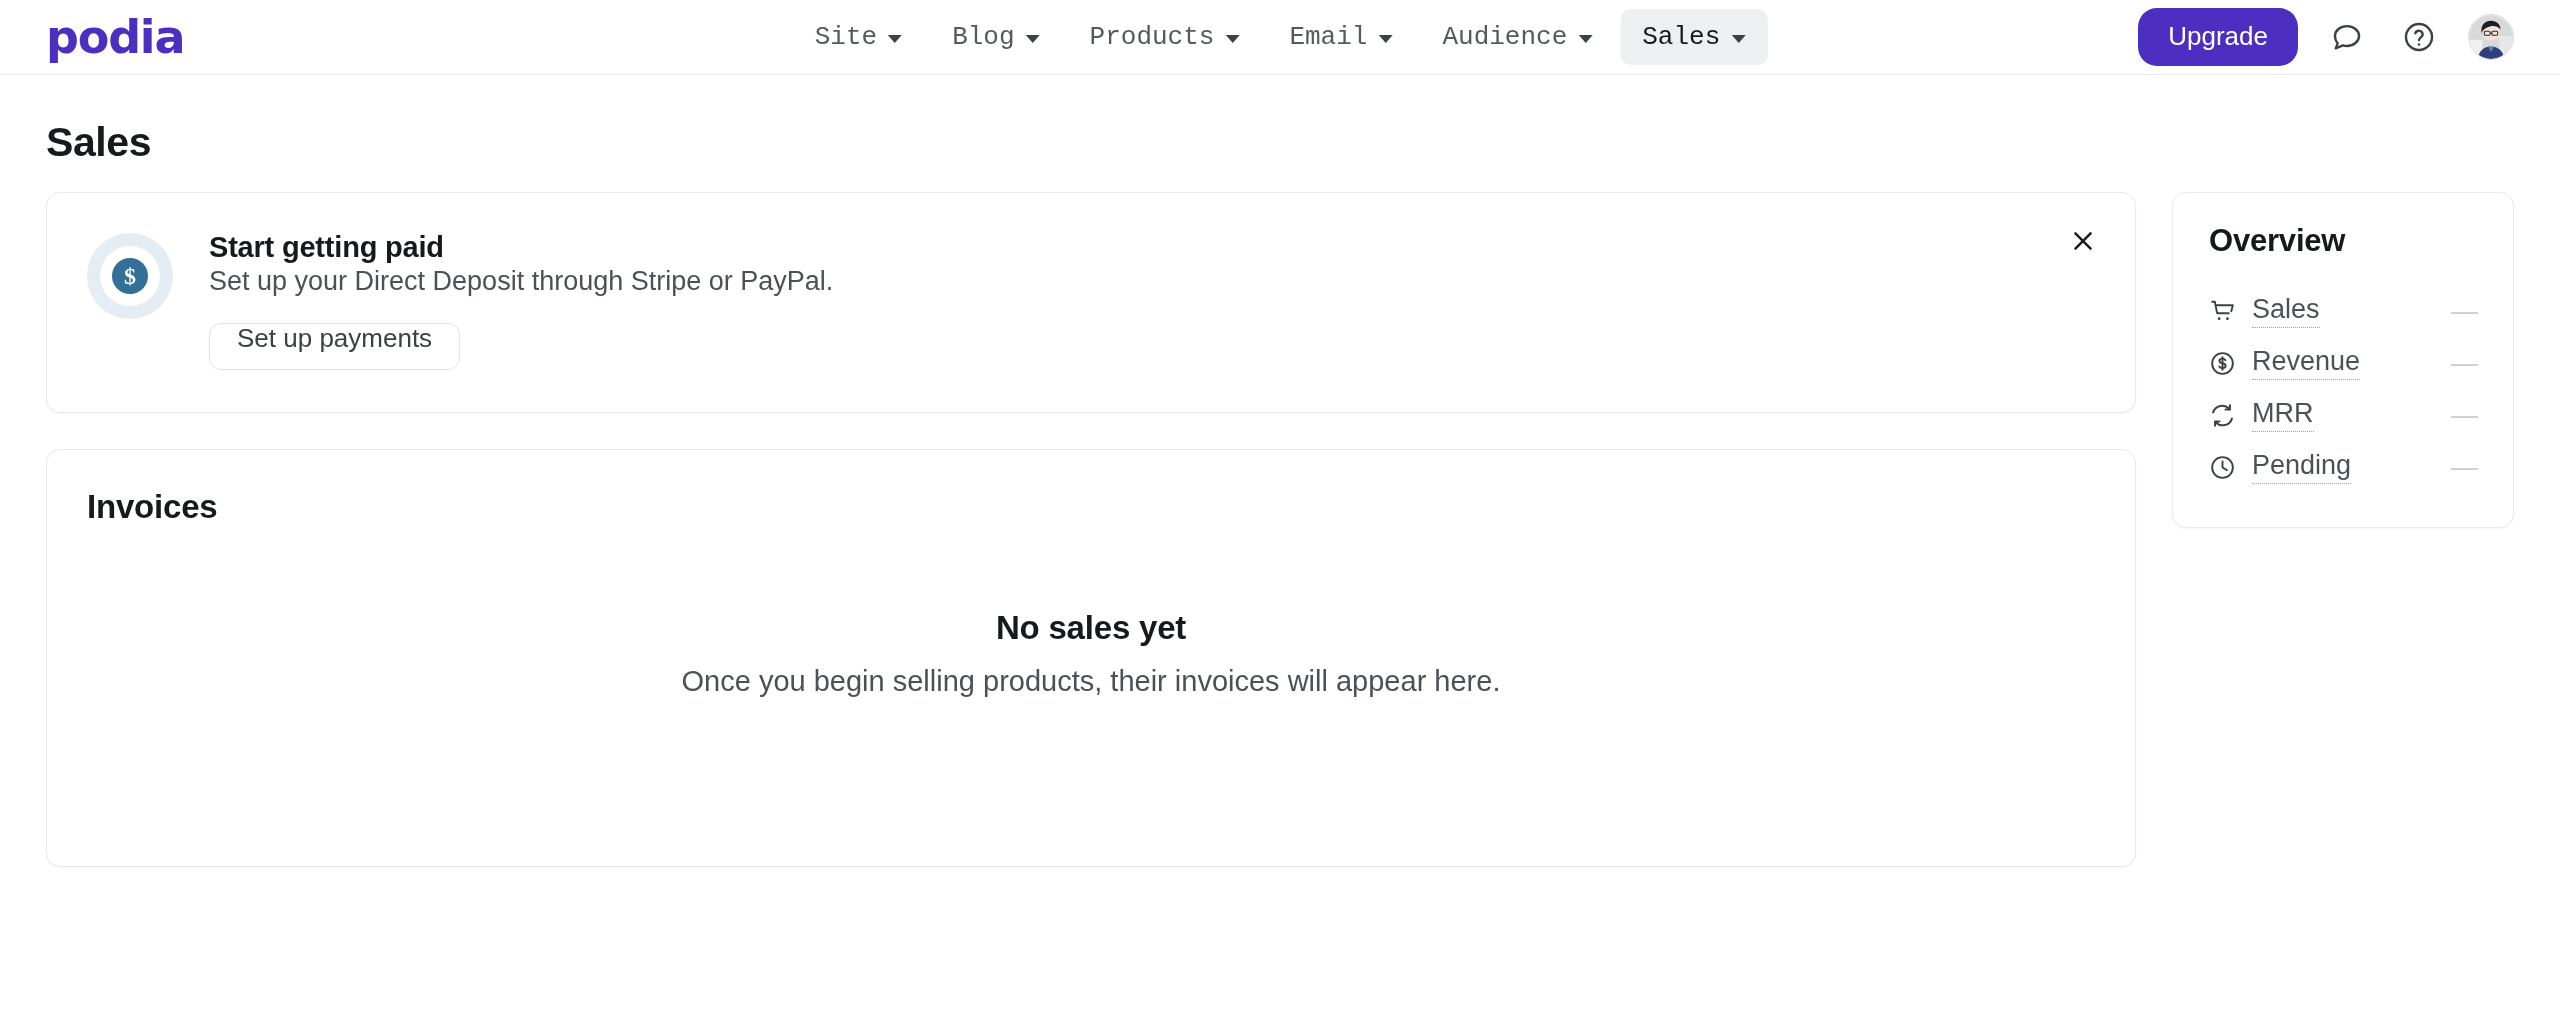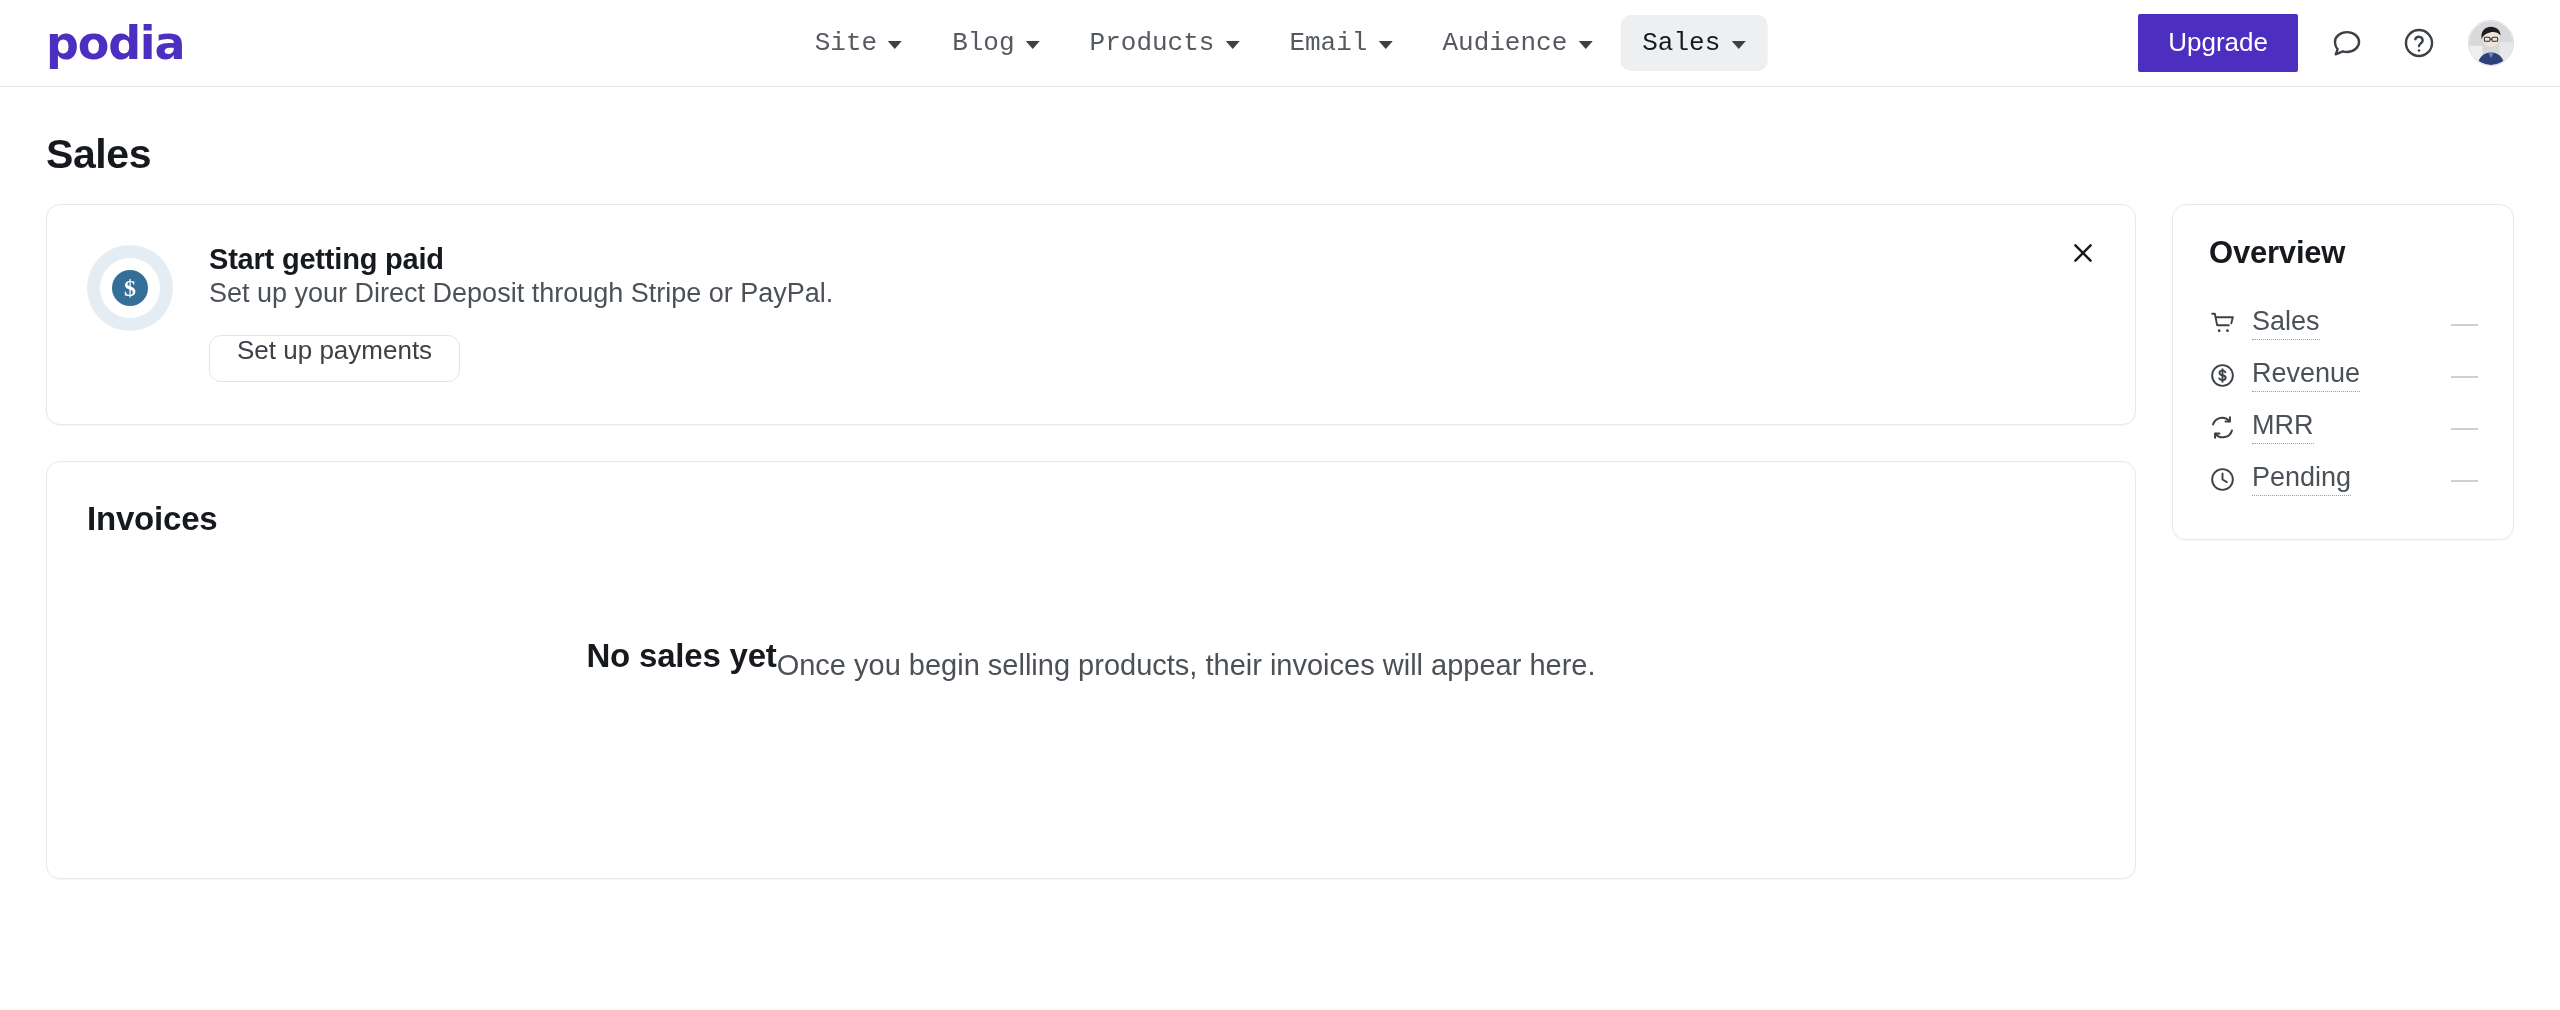--- a/index.html
+++ b/index.html
@@ -8,21 +8,21 @@
     width: 2560px;
     height: 1010px;
     background: #ffffff;
     font-family: "Liberation Sans", sans-serif;
     -webkit-font-smoothing: antialiased;
   }
 
   
   .topnav {
     position: relative;
-    height: 87px;
+    height: 75px;
     border-bottom: 1px solid #e8e8eb;
     display: flex;
     align-items: center;
     padding: 0 46px;
     background: #fff;
   }
 
   .brand {
     font-size: 46px;
     font-weight: 700;
@@ -73,21 +73,21 @@
     display: flex;
     align-items: center;
     gap: 26px;
   }
 
   .upgrade-btn {
     background: #4c2ec0;
     color: #ffffff;
     font-size: 26px;
     border: none;
-    border-radius: 2px;
+    border-radius: 19px;
     padding: 14px 30px 16px;
     cursor: pointer;
     font-family: "Liberation Sans", sans-serif;
     line-height: 1.1;
   }
 
   .icon-btn {
     width: 46px; height: 46px;
     display: flex; align-items: center; justify-content: center;
     cursor: pointer;
@@ -241,21 +241,21 @@
   }
   .invoices-title {
     font-size: 33px;
     font-weight: 700;
     color: #16191d;
     letter-spacing: -0.2px;
   }
   .empty {
     flex: 1 1 auto;
     display: flex;
-    flex-direction: row;
+    flex-direction: column;
     align-items: center;
     justify-content: center;
     padding-bottom: 34px;
   }
   .empty-title {
     font-size: 33px;
     font-weight: 700;
     color: #16191d;
     margin-bottom: 18px;
     letter-spacing: -0.2px;

